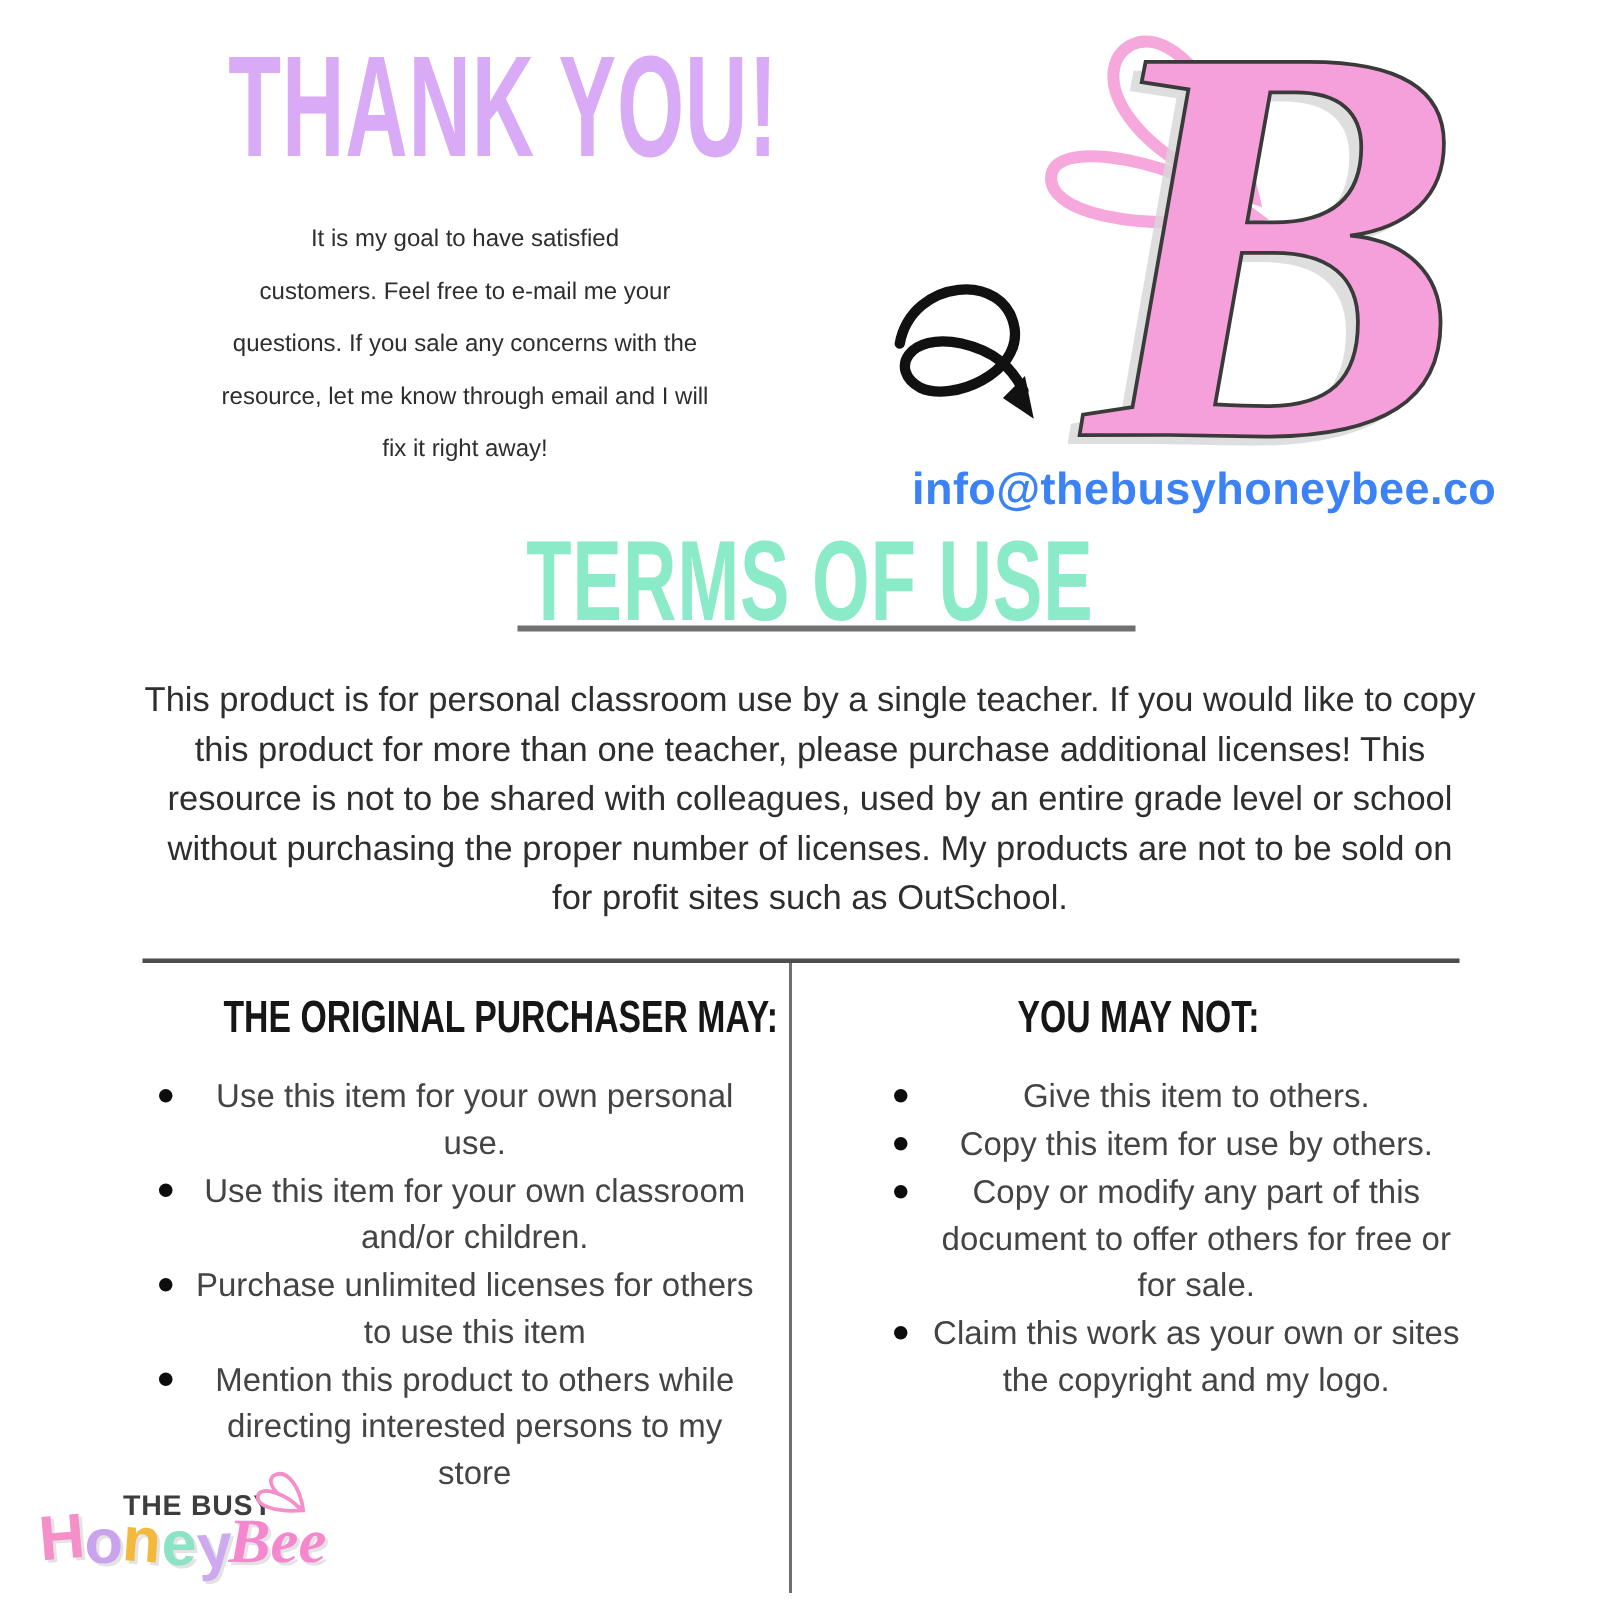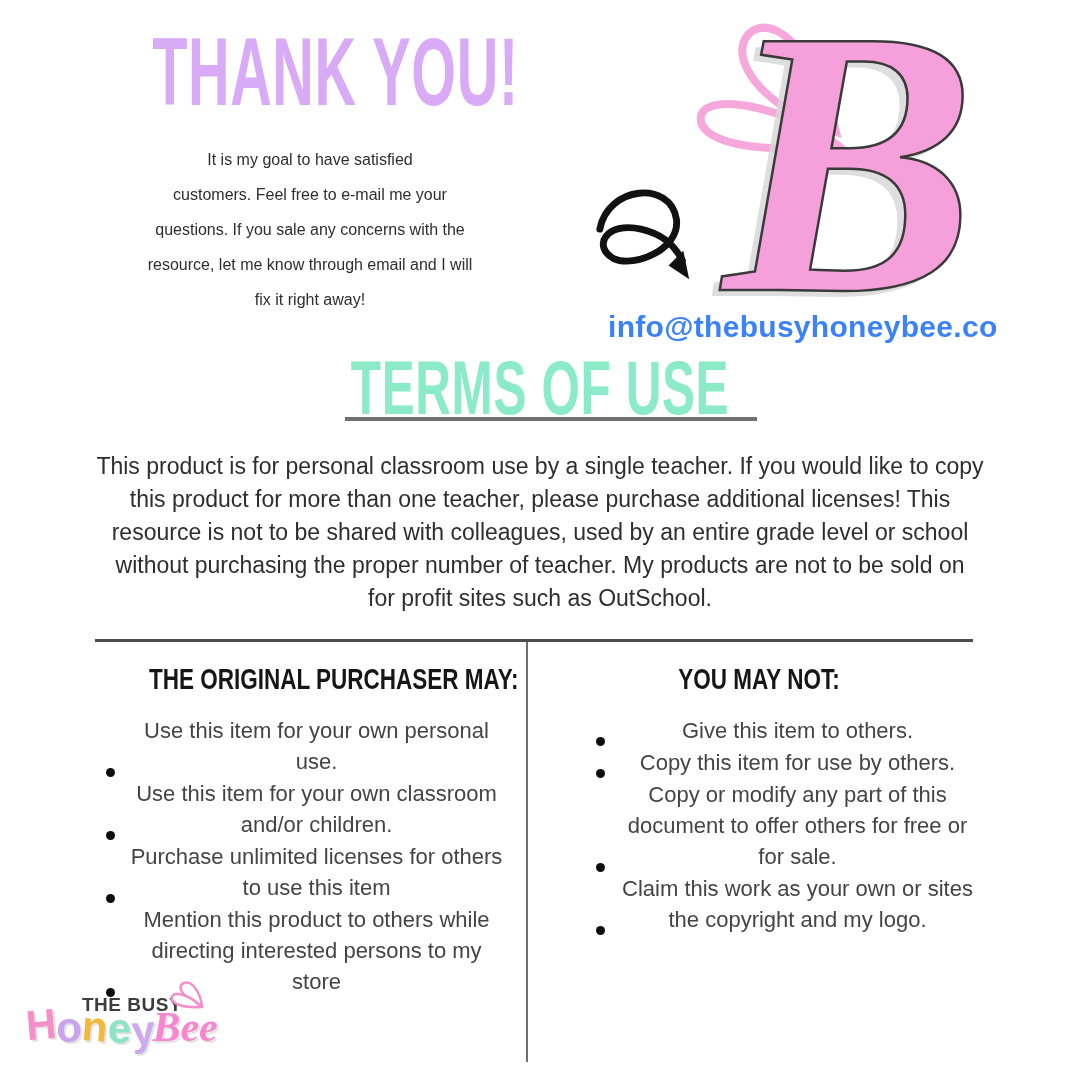--- a/index.html
+++ b/index.html
@@ -70,21 +70,21 @@
   
   .col{position:absolute;top:662px;}
   .col-left{left:98px;width:408px;}
   .col-right{left:540px;width:438px;}
   .col .heading{
     display:block;text-align:center;margin:0 0 20px 0;font-size:30px;line-height:1.1;
     font-weight:800;color:#161616;white-space:nowrap;
     transform:scale(0.75,1.0);transform-origin:center top;
   }
   .col ul{list-style:none;margin:0;padding:0;font-size:22px;line-height:31px;color:var(--list-text);}
-  .col li{display:flex;align-items:flex-end;margin:0 0 1px 0;}
+  .col li{display:flex;align-items:flex-start;margin:0 0 1px 0;}
   .col .dot{flex:none;width:9px;height:9px;border-radius:50%;background:#0d0d0d;margin:11px 12px 0 8px;}
   .col-right .dot{margin-left:56px;}
   .col .txt{flex:1;text-align:center;}
 
   
   .footer-logo{position:absolute;left:26px;top:986px;width:230px;height:92px;}
   .footer-logo .busy{
     position:absolute;left:56px;top:8px;font-size:19px;font-weight:800;
     letter-spacing:.5px;color:var(--busy-gray);white-space:nowrap;
   }
@@ -139,21 +139,21 @@
 
   <section class="terms-head">
     <h2 class="title">TERMS OF USE</h2>
   </section>
   <div class="terms-underline"></div>
 
   <div class="terms-body">
     <div>This product is for personal classroom use by a single teacher. If you would like to copy</div>
     <div>this product for more than one teacher, please purchase additional licenses! This</div>
     <div>resource is not to be shared with colleagues, used by an entire grade level or school</div>
-    <div>without purchasing the proper number of teacher. My products are not to be sold on</div>
+    <div>without purchasing the proper number of licenses. My products are not to be sold on</div>
     <div>for profit sites such as OutSchool.</div>
   </div>
 
   <div class="hline"></div>
   <div class="vline"></div>
 
   <section class="col col-left">
     <h3 class="heading">THE ORIGINAL PURCHASER MAY:</h3>
     <ul>
       <li>

